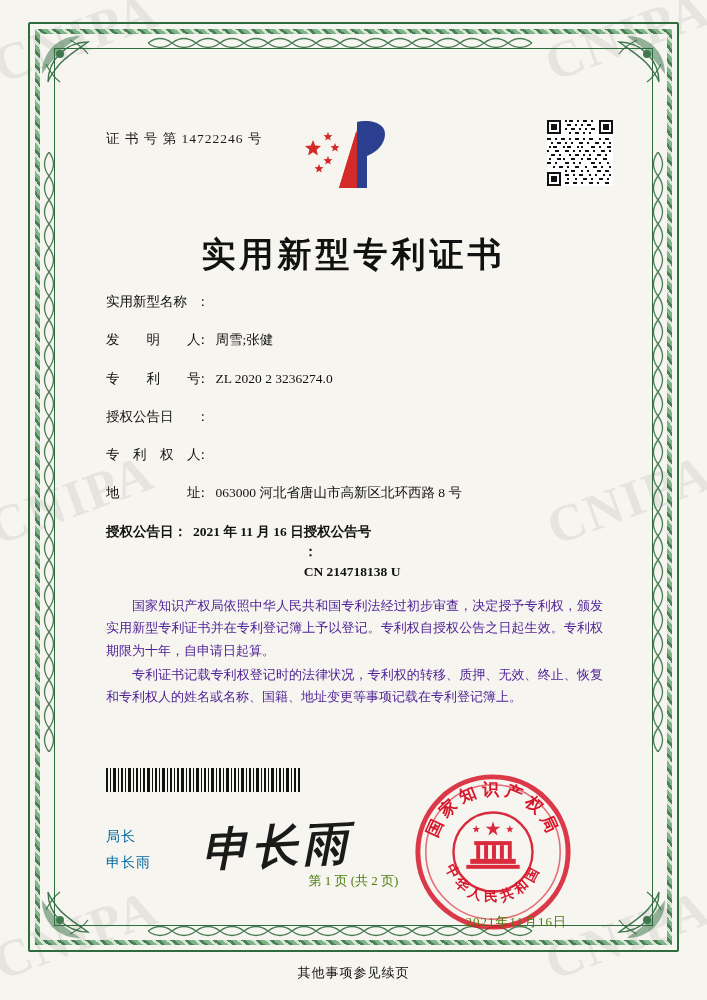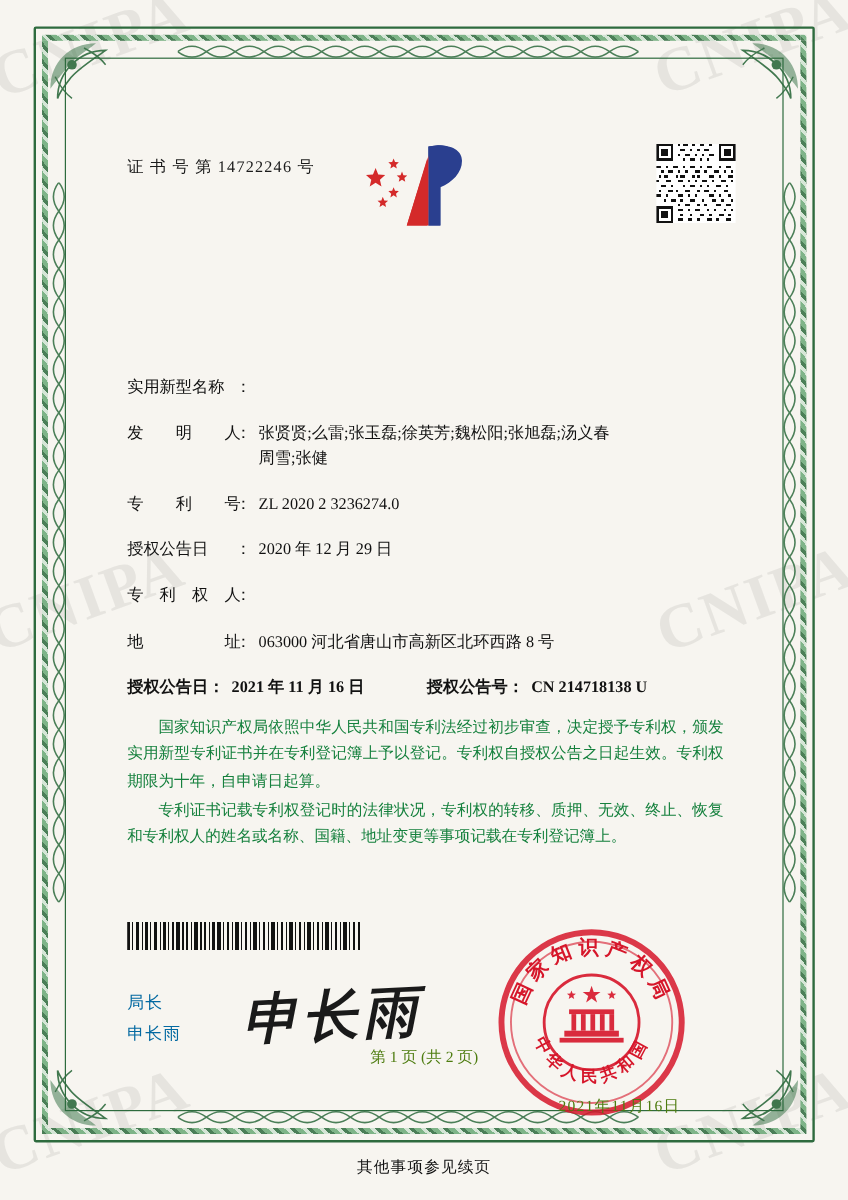--- a/index.html
+++ b/index.html
@@ -139,21 +139,21 @@
     font-weight: bold;
     letter-spacing: 4px;
     color: #111;
     font-family: "Liberation Serif", "DejaVu Serif", serif;
   }
 
   .fields {
     position: absolute;
     left: 34px;
     right: 16px;
-    top: 245px;
+    top: 224px;
     font-size: 13.5px;
     color: #111;
     line-height: 1.5;
   }
   .field-row {
     display: flex;
     margin-bottom: 18px;
     align-items: flex-start;
   }
   .field-label {
@@ -171,32 +171,32 @@
   }
   .field-value .line2 {
     display: block;
   }
 
   .two-col {
     display: flex;
     font-weight: bold;
   }
   .two-col .col-b {
-    margin-left: 52px;
     display: flex;
+    flex-direction: column;
   }
 
   .paragraphs {
     position: absolute;
     left: 34px;
     right: 32px;
     top: 527px;
     font-size: 13px;
     line-height: 1.72;
-    color: #15803d;
+    color: #4c1d95;
     text-align: justify;
   }
   .paragraphs p {
     margin: 0 0 2px 0;
     text-indent: 26px;
   }
 
   .barcode {
     position: absolute;
     left: 34px;
@@ -468,47 +468,46 @@
       <path d="M44 72 L61 16 L61 72 Z" fill="#d42a2a"></path>
       <g fill="#d42a2a">
         <polygon points="18,24 20.2,29.4 26,29.9 21.6,33.7 22.9,39.4 18,36.3 13.1,39.4 14.4,33.7 10,29.9 15.8,29.4"></polygon>
         <polygon points="33,16 34.2,19 37.4,19.2 35,21.4 35.7,24.5 33,22.8 30.3,24.5 31,21.4 28.6,19.2 31.8,19"></polygon>
         <polygon points="40,27 41.2,30 44.4,30.2 42,32.4 42.7,35.5 40,33.8 37.3,35.5 38,32.4 35.6,30.2 38.8,30"></polygon>
         <polygon points="33,40 34.2,43 37.4,43.2 35,45.4 35.7,48.5 33,46.8 30.3,48.5 31,45.4 28.6,43.2 31.8,43"></polygon>
         <polygon points="24,48 25.2,51 28.4,51.2 26,53.4 26.7,56.5 24,54.8 21.3,56.5 22,53.4 19.6,51.2 22.8,51"></polygon>
       </g>
     </svg>
 
+    <div class="main-title">实用新型专利证书</div>
 
     <div class="fields">
 
       <div class="field-row">
         <span class="field-label">实用新型名称</span>
         <span class="field-colon">：</span>
       </div>
 
       <div class="field-row">
         <span class="field-label">发　　明　　人</span>
         <span class="field-colon">：</span>
         <span class="field-value">
-          <span>张贤贤;么雷;张玉磊;徐英芳;魏松阳;张旭磊;汤义春</span>
           <span class="line2">周雪;张健</span>
         </span>
       </div>
 
       <div class="field-row">
         <span class="field-label">专　　利　　号</span>
         <span class="field-colon">：</span>
         <span class="field-value">ZL 2020 2 3236274.0</span>
       </div>
 
       <div class="field-row">
         <span class="field-label">授权公告日</span>
         <span class="field-colon">：</span>
-        <span class="field-value">2020 年 12 月 29 日</span>
       </div>
 
       <div class="field-row">
         <span class="field-label">专　利　权　人</span>
         <span class="field-colon">：</span>
       </div>
 
       <div class="field-row">
         <span class="field-label">地　　　　　址</span>
         <span class="field-colon">：</span>

